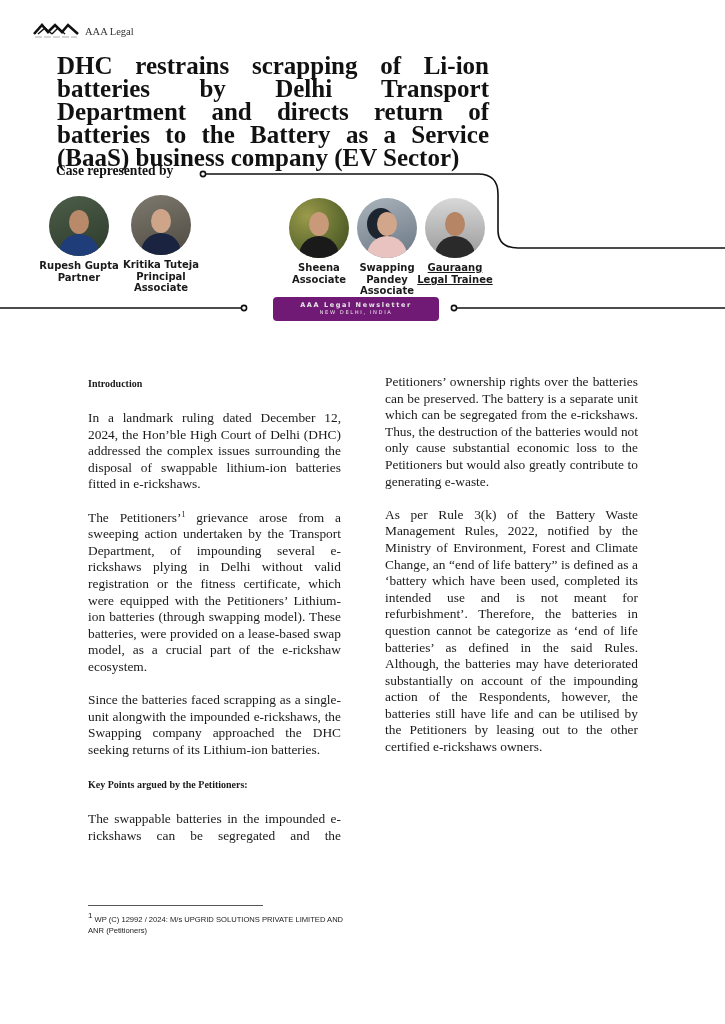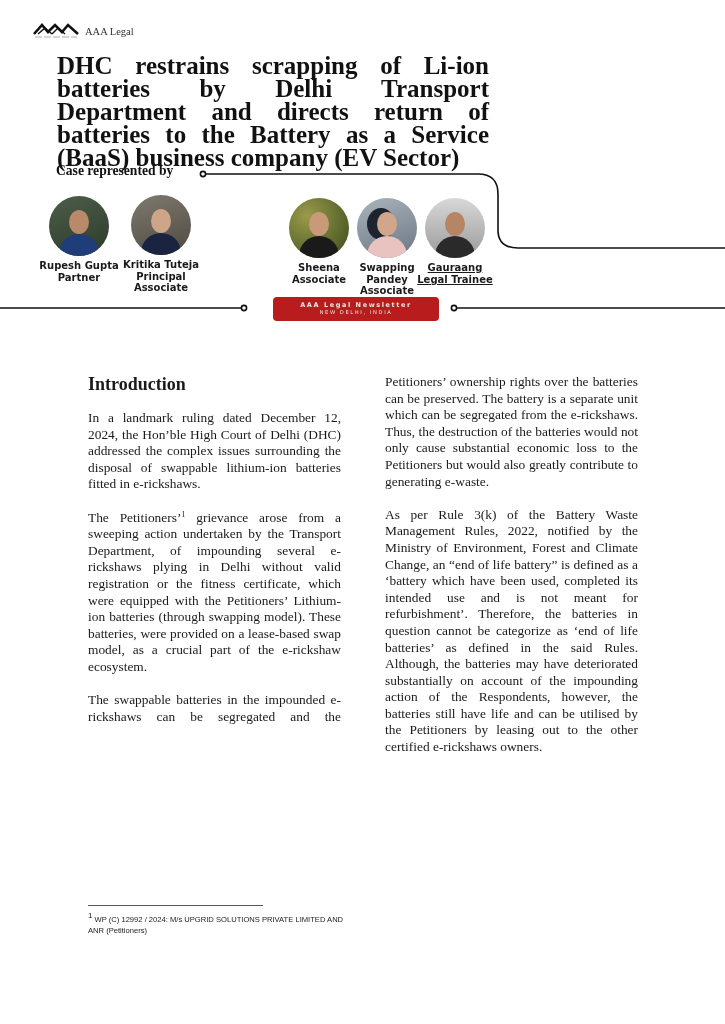--- a/index.html
+++ b/index.html
@@ -7,26 +7,26 @@
   .logo { position:absolute; left:33px; top:22px; display:flex; align-items:center; }
   .logo svg { display:block; }
   .logo-text { font-family:"Liberation Serif", serif; font-size:10.5px; color:#333; margin-left:6px; margin-top:2px; }
   .title { position:absolute; left:57px; top:54px; width:432px; font-family:"Liberation Serif", serif; font-weight:bold; font-size:25px; line-height:23px; text-align:justify; text-align-last:left; color:#111; margin:0; }
   .case-label { position:absolute; left:56px; top:163px; font-weight:bold; font-size:13.6px; color:#111; }
   .connectors { position:absolute; left:0; top:0; width:725px; height:340px; pointer-events:none; }
   .person { position:absolute; width:100px; text-align:center; font-family:"DejaVu Sans", sans-serif; font-size:10px; font-weight:bold; line-height:11.5px; color:#1a1a1a; }
   .avatar { width:60px; height:60px; border-radius:50%; margin:0 auto 4px auto; overflow:hidden; position:relative; }
   .avatar .head { position:absolute; left:50%; top:14px; width:20px; height:24px; margin-left:-10px; border-radius:50%; }
   .avatar .body { position:absolute; left:50%; top:38px; width:40px; height:30px; margin-left:-20px; border-radius:20px 20px 0 0; }
-  .badge { position:absolute; left:273px; top:297px; width:166px; height:24px; background:#b91c1c; border-radius:4px; color:#e8e8e8; text-align:center; font-family:"DejaVu Sans", sans-serif; }
+  .badge { position:absolute; left:273px; top:297px; width:166px; height:24px; background:#701a75; border-radius:4px; color:#e8e8e8; text-align:center; font-family:"DejaVu Sans", sans-serif; }
   .badge .l1 { font-size:6.5px; font-weight:bold; letter-spacing:1.6px; margin-top:4px; line-height:8px; }
   .badge .l2 { font-size:5.2px; letter-spacing:1.6px; line-height:7px; }
   .col { position:absolute; width:253px; font-size:13.4px; line-height:16.6px; text-align:justify; }
   .col p { margin:0 0 16.6px 0; }
-  .col h2 { font-size:18px; font-weight:bold; margin:0 0 16px 0; line-height:20px; }
+  .col h2 { font-size:10px; font-weight:bold; margin:0 0 16px 0; line-height:20px; }
   .col h2.spread { text-align:justify; text-align-last:left; }
   .col-left { left:88px; top:374px; }
   .col-right { left:385px; top:374px; }
   sup { font-size:8px; line-height:0; }
   .fn-rule { position:absolute; left:88px; top:905px; width:175px; height:1px; background:#555; }
   .footnote { position:absolute; left:88px; top:914px; width:260px; font-family:"Liberation Sans", sans-serif; font-size:7.6px; line-height:11px; color:#222; }
 </style>
 </head>
 <body>
 
@@ -106,20 +106,22 @@
 
 <div class="badge">
   <div class="l1">AAA Legal Newsletter</div>
   <div class="l2">NEW DELHI, INDIA</div>
 </div>
 
 <div class="col col-left">
   <h2>Introduction</h2>
   <p>In a landmark ruling dated December 12, 2024, the Hon’ble High Court of Delhi (DHC) addressed the complex issues surrounding the disposal of swappable lithium-ion batteries fitted in e-rickshaws.</p>
   <p><span>The Petitioners’</span><sup>1</sup><span> grievance arose from a sweeping action undertaken by the Transport Department, of impounding several e-rickshaws plying in Delhi without valid registration or the fitness certificate, which were equipped with the Petitioners’ Lithium-ion batteries (through swapping model). These batteries, were provided on a lease-based swap model, as a crucial part of the e-rickshaw ecosystem.</span></p>
+  <p>Since the batteries faced scrapping as a single-unit alongwith the impounded e-rickshaws, the Swapping company approached the DHC seeking returns of its Lithium-ion batteries.</p>
+  <h2 class="spread">Key Points argued by the Petitioners:</h2>
   <p style="text-align-last:justify;">The swappable batteries in the impounded e-rickshaws can be segregated and the</p>
 </div>
 
 <div class="fn-rule"></div>
 <div class="footnote"><sup>1</sup><span> WP (C) 12992 / 2024: M/s UPGRID SOLUTIONS PRIVATE LIMITED AND ANR (Petitioners)</span></div>
 
 <div class="col col-right">
   <p>Petitioners’ ownership rights over the batteries can be preserved. The battery is a separate unit which can be segregated from the e-rickshaws. Thus, the destruction of the batteries would not only cause substantial economic loss to the Petitioners but would also greatly contribute to generating e-waste.</p>
   <p>As per Rule 3(k) of the Battery Waste Management Rules, 2022, notified by the Ministry of Environment, Forest and Climate Change, an “end of life battery” is defined as a ‘battery which have been used, completed its intended use and is not meant for refurbishment’. Therefore, the batteries in question cannot be categorize as ‘end of life batteries’ as defined in the said Rules. Although, the batteries may have deteriorated substantially on account of the impounding action of the Respondents, however, the batteries still have life and can be utilised by the Petitioners by leasing out to the other certified e-rickshaws owners.</p>
 </div>

